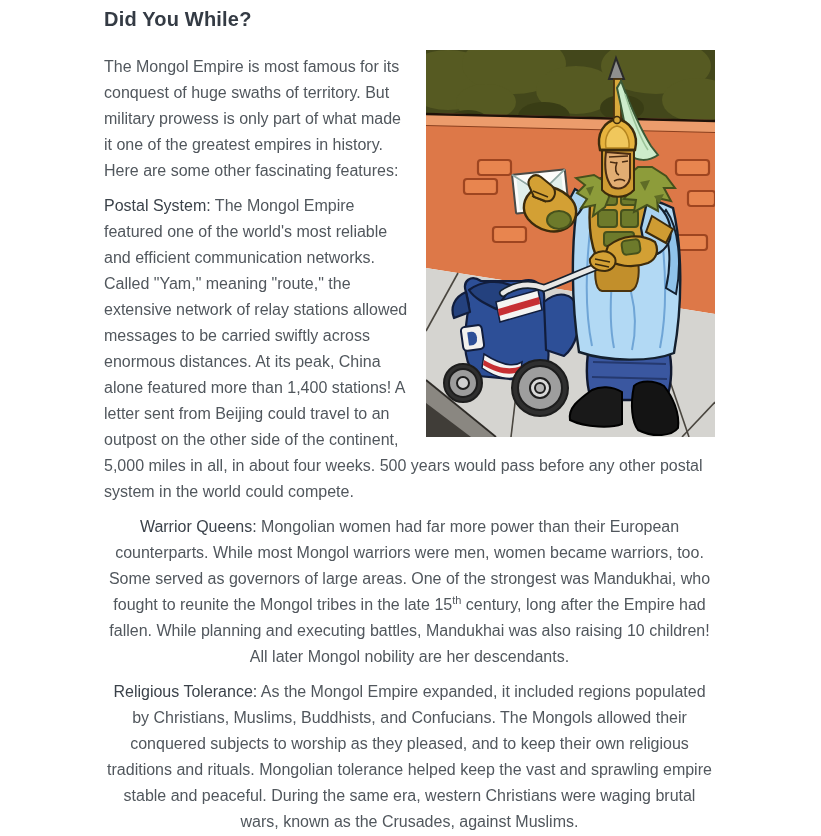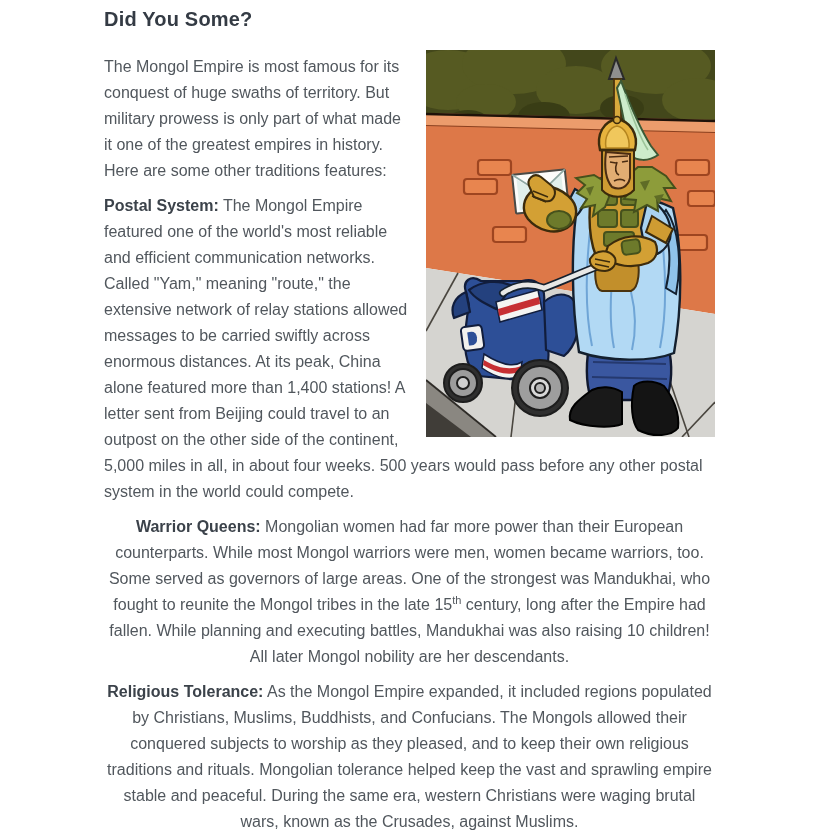--- a/index.html
+++ b/index.html
@@ -28,42 +28,42 @@
     letter-spacing:.2px;
   }
   .article p{
     margin:0 0 9px 0;
     font-size:16px;
     line-height:26px;
   }
   .article p.clear-img{clear:right;text-align:center;}
   .article strong{
     color:var(--strong-color);
-    font-weight:700;
+    font-weight:400;
   }
   sup.ordinal{
     font-size:11px;
     line-height:0;
     vertical-align:baseline;
     position:relative;
     top:-6px;
   }
   .illustration{
     float:right;
     width:289px;
     height:387px;
     margin:-4px 0 12px 18px;
     display:block;
   }
 </style>
 </head>
 <body>
 
 <div class="page">
-  <h1 class="page-title">Did You Some?</h1>
+  <h1 class="page-title">Did You While?</h1>
 
   <div class="article">
 
     <svg class="illustration" viewBox="0 0 289 387" xmlns="http://www.w3.org/2000/svg">
 
       <rect x="0" y="0" width="289" height="78" fill="#43471b"></rect>
       <g fill="#565a22">
         <ellipse cx="22" cy="30" rx="46" ry="30"></ellipse>
         <ellipse cx="88" cy="14" rx="52" ry="30"></ellipse>
         <ellipse cx="60" cy="52" rx="30" ry="18"></ellipse>
@@ -201,21 +201,21 @@
         <path d="M174,100 L209,100" stroke="#3c2b0c" stroke-width="2.4"></path>
         <circle cx="191" cy="70" r="3.5" fill="#d8a93c" stroke="#3c2b0c" stroke-width="1.5"></circle>
 
         <path d="M77,243 C95,231 110,235 118,238 C140,230 158,221 178,214" fill="none" stroke="#14202e" stroke-width="8" stroke-linecap="round"></path>
         <path d="M77,243 C95,231 110,235 118,238 C140,230 158,221 178,214" fill="none" stroke="#e8e8e6" stroke-width="4.6" stroke-linecap="round"></path>
         <path d="M168,204 C176,199 185,201 189,208 C191,214 187,220 179,221 C170,221 163,216 164,209 Z" fill="#d3a034" stroke="#3c2b0c" stroke-width="2"></path>
         <path d="M169,209 l15,3 M169,214 l14,3" stroke="#3c2b0c" stroke-width="1.4" fill="none"></path>
       </g>
     </svg>
 
-    <p>The Mongol Empire is most famous for its conquest of huge swaths of territory. But military prowess is only part of what made it one of the greatest empires in history. Here are some other traditions features:</p>
+    <p>The Mongol Empire is most famous for its conquest of huge swaths of territory. But military prowess is only part of what made it one of the greatest empires in history. Here are some other fascinating features:</p>
 
     <p><strong>Postal System:</strong><span> The Mongol Empire featured one of the world's most reliable and efficient communication networks. Called "Yam," meaning "route," the extensive network of relay stations allowed messages to be carried swiftly across enormous distances. At its peak, China alone featured more than 1,400 stations! A letter sent from Beijing could travel to an outpost on the other side of the continent, 5,000 miles in all, in about four weeks. 500 years would pass before any other postal system in the world could compete.</span></p>
 
     <p class="clear-img"><strong>Warrior Queens:</strong><span> Mongolian women had far more power than their European counterparts. While most Mongol warriors were men, women became warriors, too. Some served as governors of large areas. One of the strongest was Mandukhai, who fought to reunite the Mongol tribes in the late 15</span><sup class="ordinal">th</sup><span> century, long after the Empire had fallen. While planning and executing battles, Mandukhai was also raising 10 children! All later Mongol nobility are her descendants.</span></p>
 
     <p class="clear-img"><strong>Religious Tolerance:</strong><span> As the Mongol Empire expanded, it included regions populated by Christians, Muslims, Buddhists, and Confucians. The Mongols allowed their conquered subjects to worship as they pleased, and to keep their own religious traditions and rituals. Mongolian tolerance helped keep the vast and sprawling empire stable and peaceful. During the same era, western Christians were waging brutal wars, known as the Crusades, against Muslims.</span></p>
 
   </div>
 </div>
 

